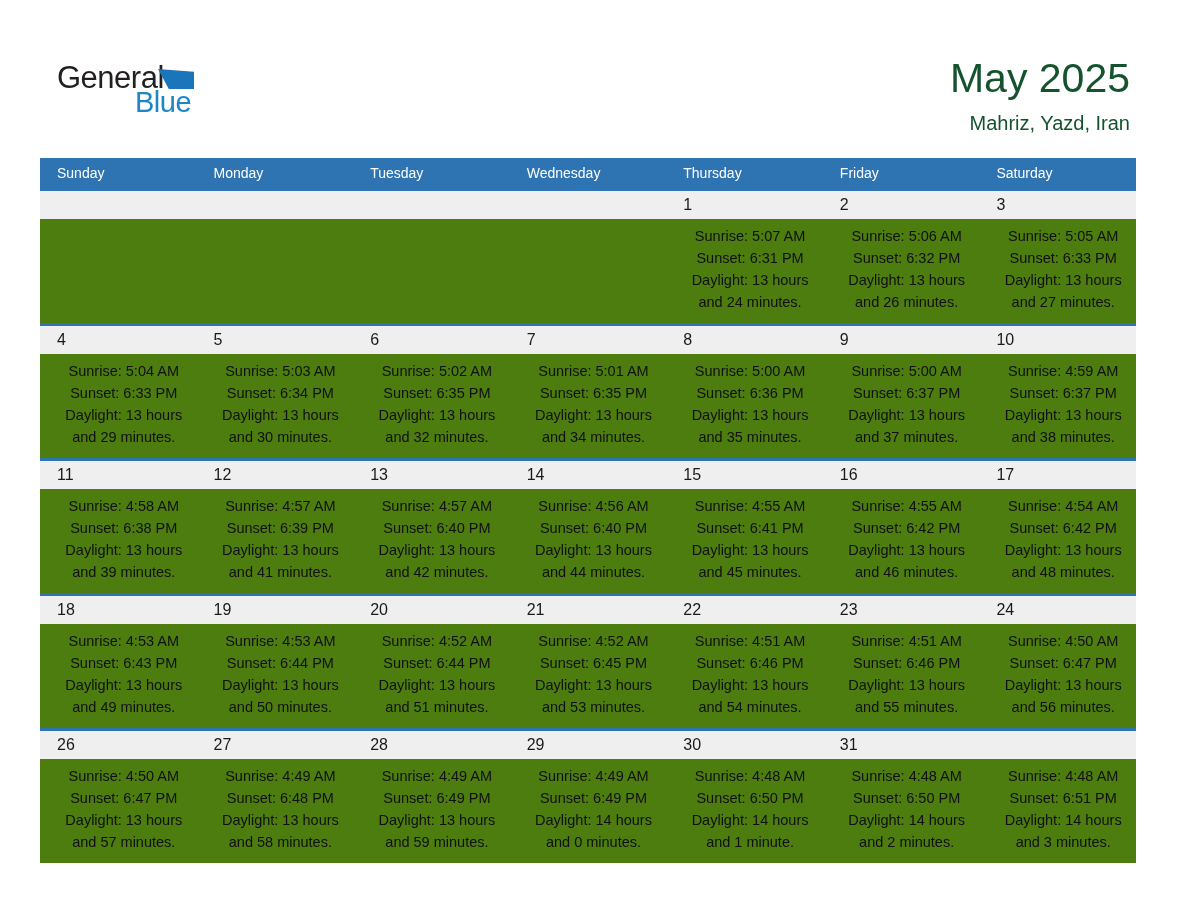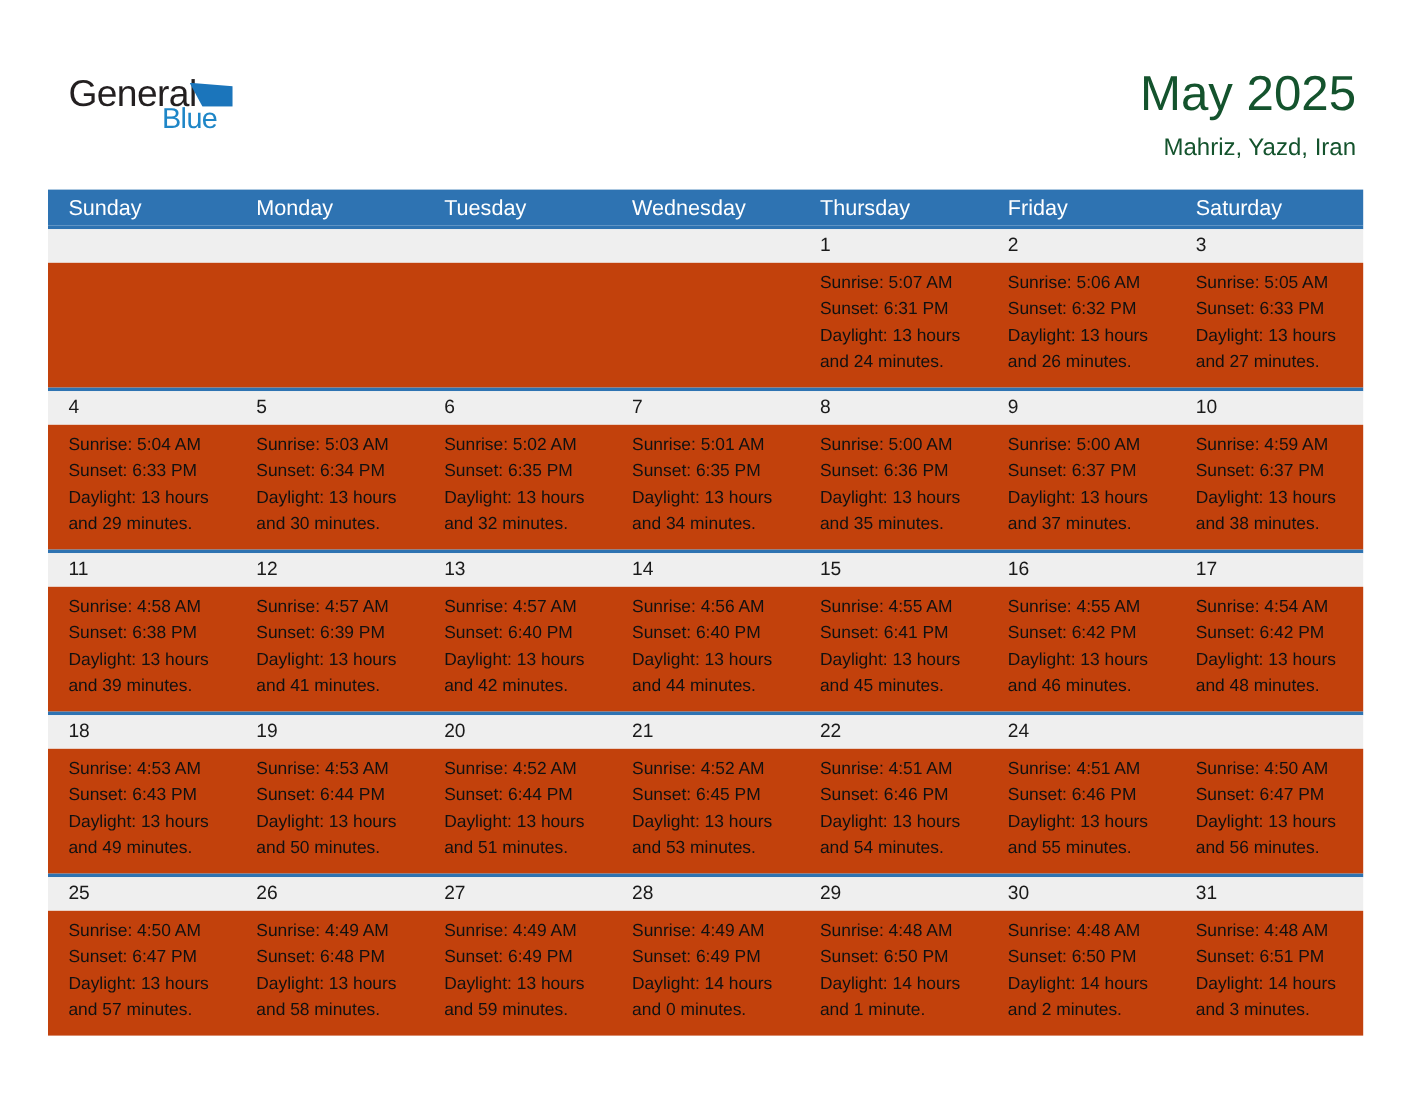--- a/index.html
+++ b/index.html
@@ -16,39 +16,39 @@
     font-family:"Liberation Sans", sans-serif;}
   .page{position:relative;width:1188px;height:694px;background:#fff;}
 
   
   .logo{position:absolute;left:57px;top:60px;width:200px;height:70px;}
   .logo-general{position:absolute;left:0;top:0;font-size:31px;letter-spacing:-0.5px;
     color:var(--logo-black);}
   .logo-triangle{position:absolute;left:101px;top:9px;width:36px;height:20px;
     background:var(--logo-triangle);
     clip-path:polygon(0 0, 100% 14%, 100% 100%, 30% 100%);}
-  .logo-blue{position:absolute;left:78px;top:26px;font-size:24px;letter-spacing:-0.5px;
+  .logo-blue{position:absolute;left:78px;top:26px;font-size:29px;letter-spacing:-0.5px;
     color:var(--logo-blue);}
 
   .titles{position:absolute;right:58px;top:55px;text-align:right;color:#14532d;}
   .month-title{font-size:41px;line-height:46px;}
   .location-subtitle{font-size:20px;line-height:32px;margin-top:6px;}
 
   
   .calendar{position:absolute;left:40px;top:158px;width:1096px;}
   .weekday-header{display:grid;grid-template-columns:repeat(7,1fr);
     background:var(--header-blue);height:30px;}
-  .wh-cell{color:var(--header-text);font-size:18px;line-height:30px;padding-left:17px;
+  .wh-cell{color:var(--header-text);font-size:14px;line-height:30px;padding-left:17px;
     overflow:hidden;white-space:nowrap;}
 
   .week-row{border-top:3px solid var(--header-blue);}
   .number-strip{display:grid;grid-template-columns:repeat(7,1fr);
     background:var(--strip-gray);height:28px;}
   .num-cell{font-size:16px;line-height:28px;padding-left:17px;color:#1a1a1a;}
-  .content-row{display:grid;grid-template-columns:repeat(7,1fr);height:104px;background:#c2410c;}
+  .content-row{display:grid;grid-template-columns:repeat(7,1fr);height:104px;background:#4d7c0f;text-align:center;}
   .content-cell{padding:6px 6px 0 17px;}
   .cell-line{font-size:14.5px;line-height:22px;color:var(--text-black);white-space:nowrap;
     overflow:hidden;}
 </style>
 </head>
 <body>
 
 <div class="page">
 
   <div class="logo">
@@ -218,20 +218,21 @@
             </div>
           </div>
         </div>
         <div class="week-row">
           <div class="number-strip">
             <div class="num-cell">18</div>
             <div class="num-cell">19</div>
             <div class="num-cell">20</div>
             <div class="num-cell">21</div>
             <div class="num-cell">22</div>
+            <div class="num-cell">23</div>
             <div class="num-cell">24</div>
           </div>
           <div class="content-row">
             <div class="content-cell">
               <div class="cell-line">Sunrise: 4:53 AM</div>
               <div class="cell-line">Sunset: 6:43 PM</div>
               <div class="cell-line">Daylight: 13 hours</div>
               <div class="cell-line">and 49 minutes.</div>
             </div>
             <div class="content-cell">
@@ -267,21 +268,20 @@
             <div class="content-cell">
               <div class="cell-line">Sunrise: 4:50 AM</div>
               <div class="cell-line">Sunset: 6:47 PM</div>
               <div class="cell-line">Daylight: 13 hours</div>
               <div class="cell-line">and 56 minutes.</div>
             </div>
           </div>
         </div>
         <div class="week-row">
           <div class="number-strip">
-            <div class="num-cell">25</div>
             <div class="num-cell">26</div>
             <div class="num-cell">27</div>
             <div class="num-cell">28</div>
             <div class="num-cell">29</div>
             <div class="num-cell">30</div>
             <div class="num-cell">31</div>
           </div>
           <div class="content-row">
             <div class="content-cell">
               <div class="cell-line">Sunrise: 4:50 AM</div>

